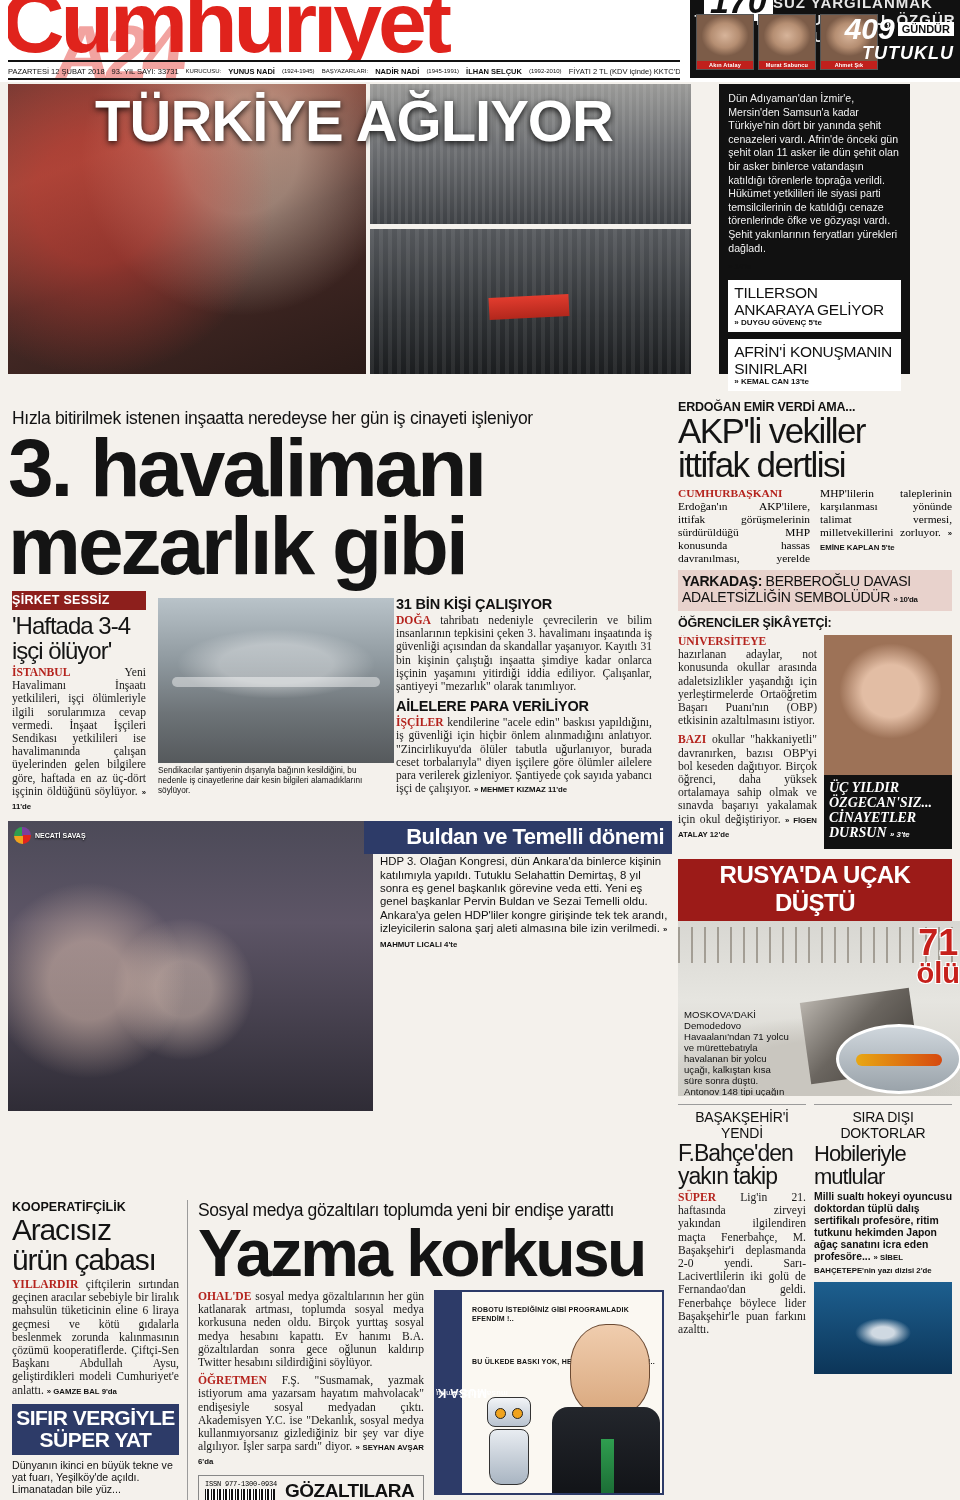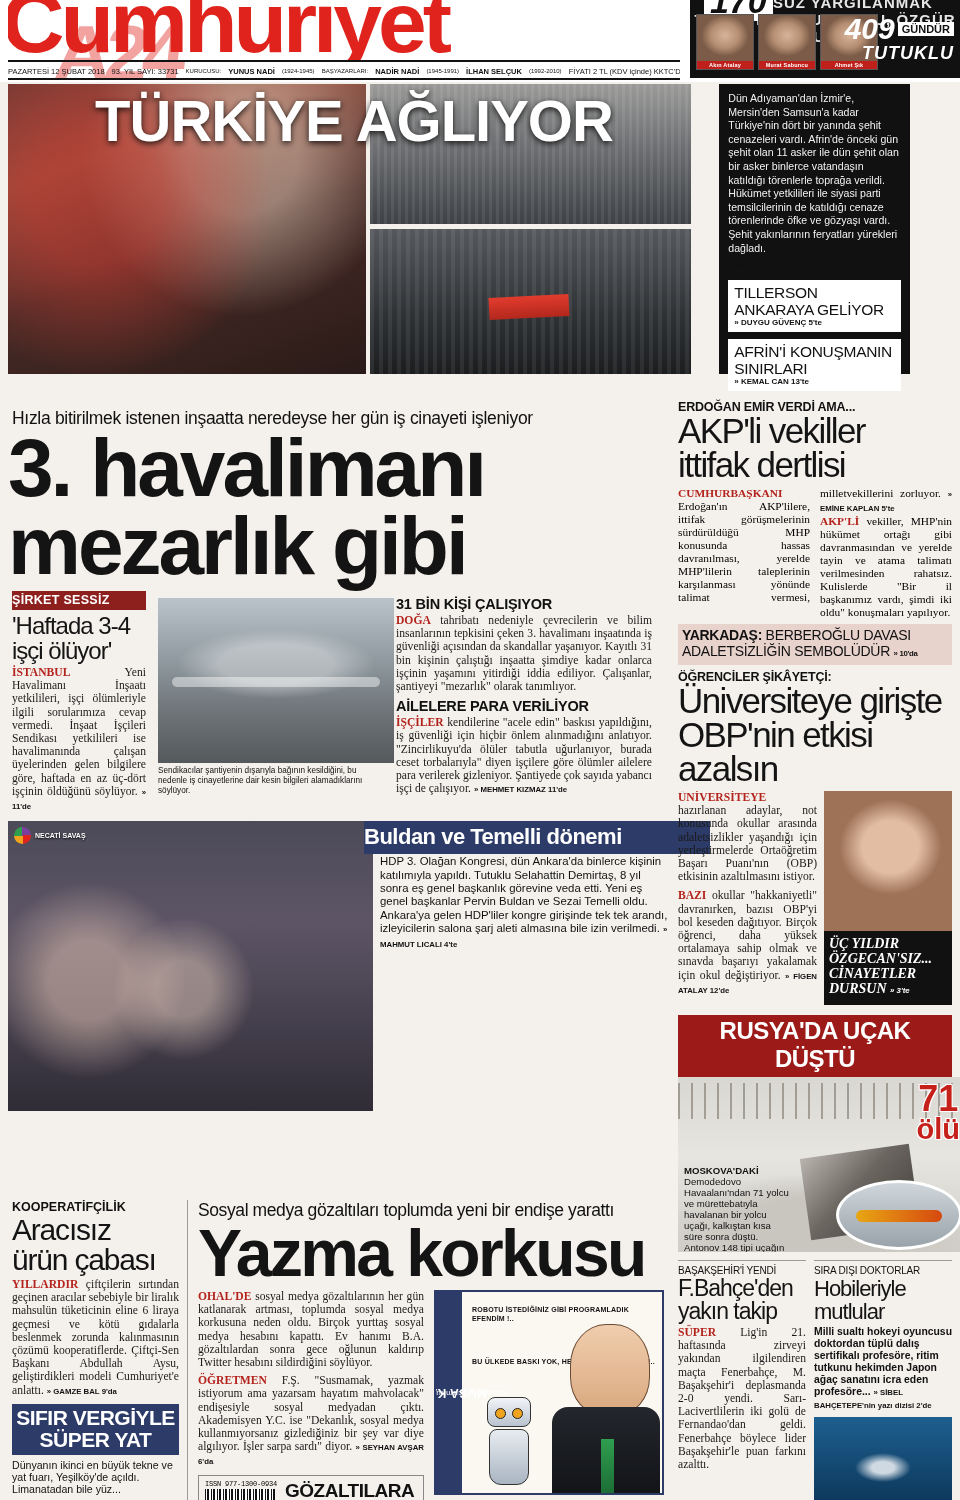--- a/index.html
+++ b/index.html
@@ -174,22 +174,22 @@
     color: #fff;
   }
   .hdp-logo .dot {
     width: 17px; height: 17px; border-radius: 50%;
     background: conic-gradient(#7a3f9d 0 25%, #e0231c 0 50%, #f0a31e 0 75%, #2f9e4f 0 100%);
   }
   .hdp-logo .nm { font-size: 7px; font-weight: bold; line-height: 8px; text-shadow: 0 1px 2px #000; }
   .hdp-right { position: absolute; left: 372px; top: 0; width: 292px; }
   .hdp-band {
     background: #2d3b68; color: #fff; font-size: 22px; font-weight: bold;
-    padding: 3px 8px 4px 0; letter-spacing: -0.5px;
-    position: absolute; left: -16px; top: 0; width: 346px;
+    text-align: right; padding: 3px 8px 4px 0; letter-spacing: -0.5px;
+    position: absolute; left: -16px; top: 0; width: 308px;
   }
   .hdp-body { margin-top: 34px; font-size: 11.4px; line-height: 13.4px; color: #111; }
 
   
   .rightcol {
     position: absolute; right: 0; top: 400px; width: 288px; padding: 0 8px 0 6px;
   }
   .eyebrow { font-size: 12.5px; font-weight: bold; color: #111; letter-spacing: -0.2px; }
   .r-head { font-size: 35px; line-height: 34px; letter-spacing: -1.6px; color: #141414; }
   .two-col { column-count: 2; column-gap: 10px; margin-top: 5px; }
@@ -238,25 +238,25 @@
   .rusya-img .toll {
     position: absolute; right: 6px; top: 6px; color: #c6201b;
     font-size: 36px; font-weight: bold; line-height: 31px; text-align: center;
     text-shadow: 1px 1px 0 #fff, -1px -1px 0 #fff, 1px -1px 0 #fff, -1px 1px 0 #fff;
   }
   .rusya-img .toll .s { font-size: 29px; display:block; }
   .rusya-txt {
     position: absolute; left: 6px; top: 88px; width: 108px;
     font-size: 9.6px; line-height: 11px; color: #111;
   }
-  .rusya-txt b { font-weight: bold; }
+  .rusya-txt b { font-weight: normal; }
 
   .bot2 { display: flex; gap: 8px; margin-top: 8px; }
   .bot2 > div { width: 138px; border-top: 1px solid #9b9b9b; padding-top: 4px;}
-  .bot2 .k { font-size: 10px; color: #111; letter-spacing: -0.2px; }
+  .bot2 .k { font-size: 14px; color: #111; letter-spacing: -0.2px; text-align: center; }
   .bot2 .h { font-size: 23px; line-height: 23px; letter-spacing: -1px; color: #141414; margin: 1px 0 3px;}
   .bot2 .h.sm { font-size: 22px; }
   .bot2 .sans { font-size: 10.4px; line-height: 12px; font-weight: bold; color: #111; }
   .diver {
     margin-top: 5px; height: 92px; width: 138px;
     background: radial-gradient(ellipse 45% 35% at 50% 55%, #cfd9e2 0 18%, transparent 45%),
                 linear-gradient(180deg,#1d5f8f 0%,#0c3558 100%);
   }
 
   
@@ -455,39 +455,31 @@
     <div class="r-head">
       <div>AKP'li vekiller</div>
       <div>ittifak dertlisi</div>
     </div>
     <div class="two-col">
       <p>
         <span class="lead">CUMHURBAŞKANI</span>
         <span>Erdoğan'ın AKP'lilere, ittifak görüşmelerinin sürdürüldüğü MHP konusunda hassas davranılması, yerelde MHP'lilerin taleplerinin karşılanması yönünde talimat vermesi, milletvekillerini zorluyor.</span>
         <span class="pg">» EMİNE KAPLAN 5'te</span>
       </p>
-      <p>
-        <span class="lead">AKP'Lİ</span>
-        <span>vekiller, MHP'nin hükümet ortağı gibi davranmasından ve yerelde tayin ve atama talimatı verilmesinden rahatsız. Kulislerde "Bir il başkanımız vardı, şimdi iki oldu" konuşmaları yapılıyor.</span>
-      </p>
     </div>
 
     <div class="pinkbar">
       <div class="t">
         <b>YARKADAŞ:</b>
         <span>BERBEROĞLU DAVASI ADALETSİZLİĞİN SEMBOLÜDÜR</span>
         <span class="pg">» 10'da</span>
       </div>
     </div>
 
     <div class="eyebrow">ÖĞRENCİLER ŞİKÂYETÇİ:</div>
-    <div class="r-head">
-      <div>Üniversiteye girişte</div>
-      <div>OBP'nin etkisi azalsın</div>
-    </div>
 
     <div style="margin-top:5px; overflow:hidden;">
       <div class="ozgecan">
         <div class="im"></div>
         <div class="tx">
           <span>ÜÇ YILDIR ÖZGECAN'SIZ... CİNAYETLER DURSUN</span>
           <span class="pg">» 3'te</span>
         </div>
       </div>
       <p class="body-serif" style="margin-bottom:6px;">

